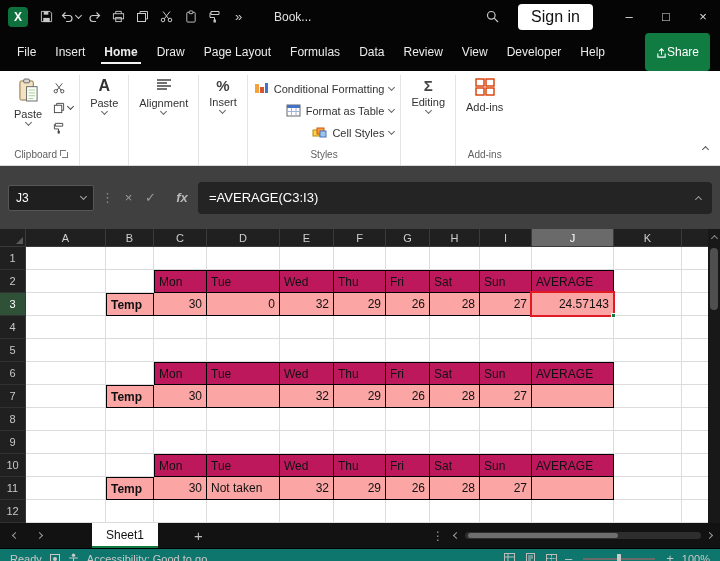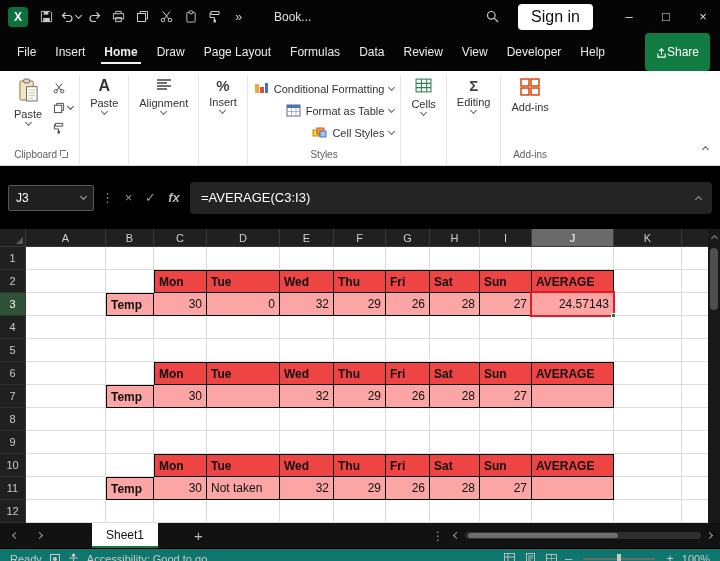--- a/index.html
+++ b/index.html
@@ -46,45 +46,45 @@
   .styleitem .cd{color:#666;}
   .fonticon{font-size:16px;font-weight:700;color:#333;line-height:1;}
   .pcticon{font-size:15px;font-weight:700;color:#444;line-height:1;}
   .sigicon{font-size:15px;font-weight:700;color:#444;line-height:1;}
   .collapse{position:absolute;right:12px;bottom:9px;color:#555;}
   .launcher{position:relative;width:9px;height:9px;display:inline-block;}
   .launcher::before{content:"";position:absolute;left:0;top:0;width:5px;height:5px;border-left:1px solid #777;border-top:1px solid #777;}
   .launcher::after{content:"";position:absolute;right:1px;bottom:1px;width:5px;height:5px;border-right:1.6px solid #777;border-bottom:1.6px solid #777;}
 
   
-  .formulabar{flex:0 0 63px;background:#000000;display:flex;align-items:center;padding:0 8px;gap:7px;}
+  .formulabar{flex:0 0 63px;background:#404040;display:flex;align-items:center;padding:0 8px;gap:7px;}
   .namebox{width:86px;height:26px;background:#1f1f1f;border:1px solid #575757;border-radius:2px;color:#fff;font-size:12px;display:flex;align-items:center;padding:0 7px;}
   .nbtext{flex:1;}
   .namebox .cd{color:#aaa;}
   .fdots{color:#8a8a8a;font-size:13px;}
   .fbtn{color:#9a9a9a;font-size:13px;width:15px;text-align:center;}
-  .fx{font-style:italic;font-weight:700;color:#b8b8b8;font-size:13px;width:18px;text-align:center;}
+  .fx{font-style:italic;font-weight:700;color:#b8b8b8;font-size:13px;width:18px;text-align:center;margin-left:8px;}
   .formulainput{flex:1;height:32px;background:#242424;border-radius:4px;display:flex;align-items:center;color:#fff;font-size:13px;padding:0 11px;}
   .formulainput .cu{margin-left:auto;color:#999;}
 
   
   .gridwrap{flex:0 0 294px;position:relative;background:#fff;}
   .gridinner{width:708px;}
   .hrow{display:flex;height:18px;}
   .corner{flex:0 0 26px;background:#202020;position:relative;border-right:1px solid #3a3a3a;border-bottom:1px solid #3a3a3a;}
   .tri{position:absolute;right:2px;bottom:2px;width:0;height:0;border-left:7px solid transparent;border-bottom:7px solid #5a5a5a;}
   .ch{flex:0 0 auto;background:#202020;color:#cfcfcf;font-size:11px;display:flex;align-items:center;justify-content:center;border-right:1px solid #3a3a3a;border-bottom:1px solid #3a3a3a;}
   .ch.sel{background:#6a6a6a;color:#fff;}
   .grow{display:flex;height:23px;}
   .rh{flex:0 0 26px;background:#202020;color:#c8c8c8;font-size:11px;display:flex;align-items:center;justify-content:center;border-right:1px solid #3a3a3a;border-bottom:1px solid #313131;}
   .rh.sel{background:#2f5138;color:#fff;}
   .cell{flex:0 0 auto;display:flex;align-items:center;padding:0 4px;font-size:12px;color:#111;background:#fff;border-right:1px solid #dcdcdc;border-bottom:1px solid #dcdcdc;white-space:nowrap;overflow:hidden;}
   .num{justify-content:flex-end;}
   .bold{font-weight:700;}
-  .orange{background:#ef4444;font-weight:700;border-right:1px solid #000;border-bottom:1px solid #000;}
+  .orange{background:#be185d;font-weight:400;border-right:1px solid #000;border-bottom:1px solid #000;}
   .greenc{background:#fca5a5;border-right:1px solid #000;border-bottom:1px solid #000;}
   .tl{border-left:1px solid #000;}
   .tt{border-top:1px solid #000;}
   .wA{width:80px;}.wB{width:48px;}.wC{width:53px;}.wD{width:73px;}.wE{width:54px;}.wF{width:52px;}
   .wG{width:44px;}.wH{width:50px;}.wI{width:52px;}.wJ{width:82px;}.wK{width:68px;}
   .wFill{flex:1 1 auto;border-right:none;}
   .rel{position:relative;overflow:visible;z-index:5;}
   .redbox{position:absolute;left:-2px;top:-2px;right:-2px;bottom:-2px;border:2px solid #E01B24;z-index:4;}
   .fillhandle{position:absolute;right:-3px;bottom:-3px;width:5px;height:5px;background:#107C41;border:1px solid #fff;z-index:6;}
   .vscroll{position:absolute;top:0;right:0;width:12px;height:100%;background:#181818;display:flex;flex-direction:column;align-items:center;padding-top:4px;color:#8a8a8a;}
@@ -300,30 +300,20 @@
               <rect x="8" y="5" width="6" height="6" fill="#9fc5e8" stroke="#4472c4"></rect>
             </svg></span>
         <span>Cell Styles</span>
         <span class="chev cd"></span>
       </div>
       <div class="grplabel">
           <span>Styles</span>
         </div>
     </div>
 
-    <div class="rgroup">
-      <div class="bigbtn">
-        <span><svg width="17" height="15" viewBox="0 0 16 14">
-              <rect x="1" y="1" width="14" height="12" fill="none" stroke="#2f7d4f"></rect>
-              <path d="M1 5h14M1 9h14M6 1v12M11 1v12" stroke="#2f7d4f" stroke-width="1"></path>
-            </svg></span>
-        <span>Cells</span>
-        <span class="chev cd"></span>
-      </div>
-    </div>
 
     <div class="rgroup">
       <div class="bigbtn">
         <span class="sigicon">Σ</span>
         <span>Editing</span>
         <span class="chev cd"></span>
       </div>
     </div>
 
     <div class="rgroup">

